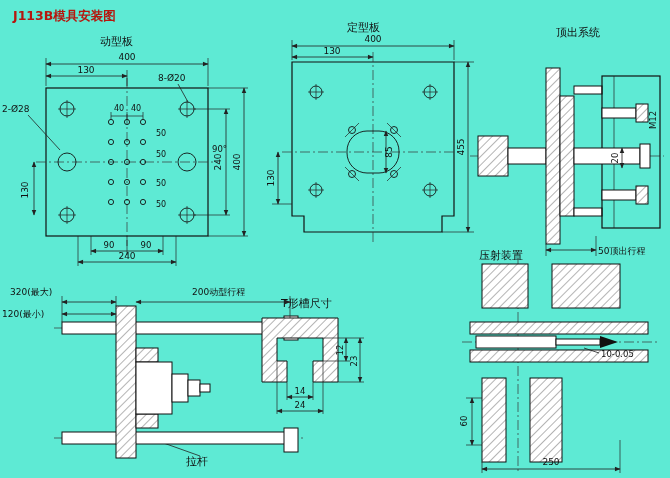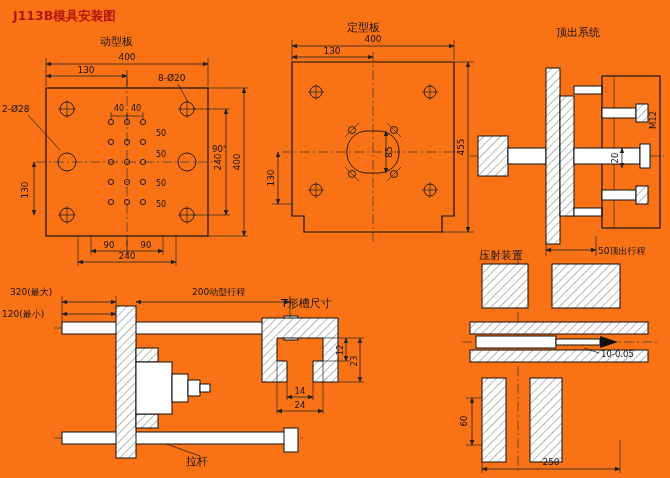--- a/index.html
+++ b/index.html
@@ -1,16 +1,16 @@
 <!DOCTYPE html>
 <html><head>
 <meta charset="utf-8">
 <style>
   html,body{margin:0;padding:0;background:#fff;}
-  .sheet{width:670px;height:478px;background:#f97316;position:relative;overflow:hidden;
+  .sheet{width:670px;height:478px;background:#5eead4;position:relative;overflow:hidden;
          font-family:"DejaVu Sans","Liberation Sans",sans-serif;}
   svg text{font-family:"DejaVu Sans","Liberation Sans",sans-serif;fill:#111;}
   .title-t{font-size:12.5px;font-weight:bold;fill:#b5170f;}
   .lbl{font-size:11px;}
   .t9{font-size:9px;}
   .t8{font-size:8.5px;}
   .t7{font-size:8px;}
   .ol{fill:none;stroke:#111;stroke-width:1.2;}
   .olt{fill:none;stroke:#111;stroke-width:0.9;}
   .white{fill:#fff;stroke:#111;stroke-width:1;}

